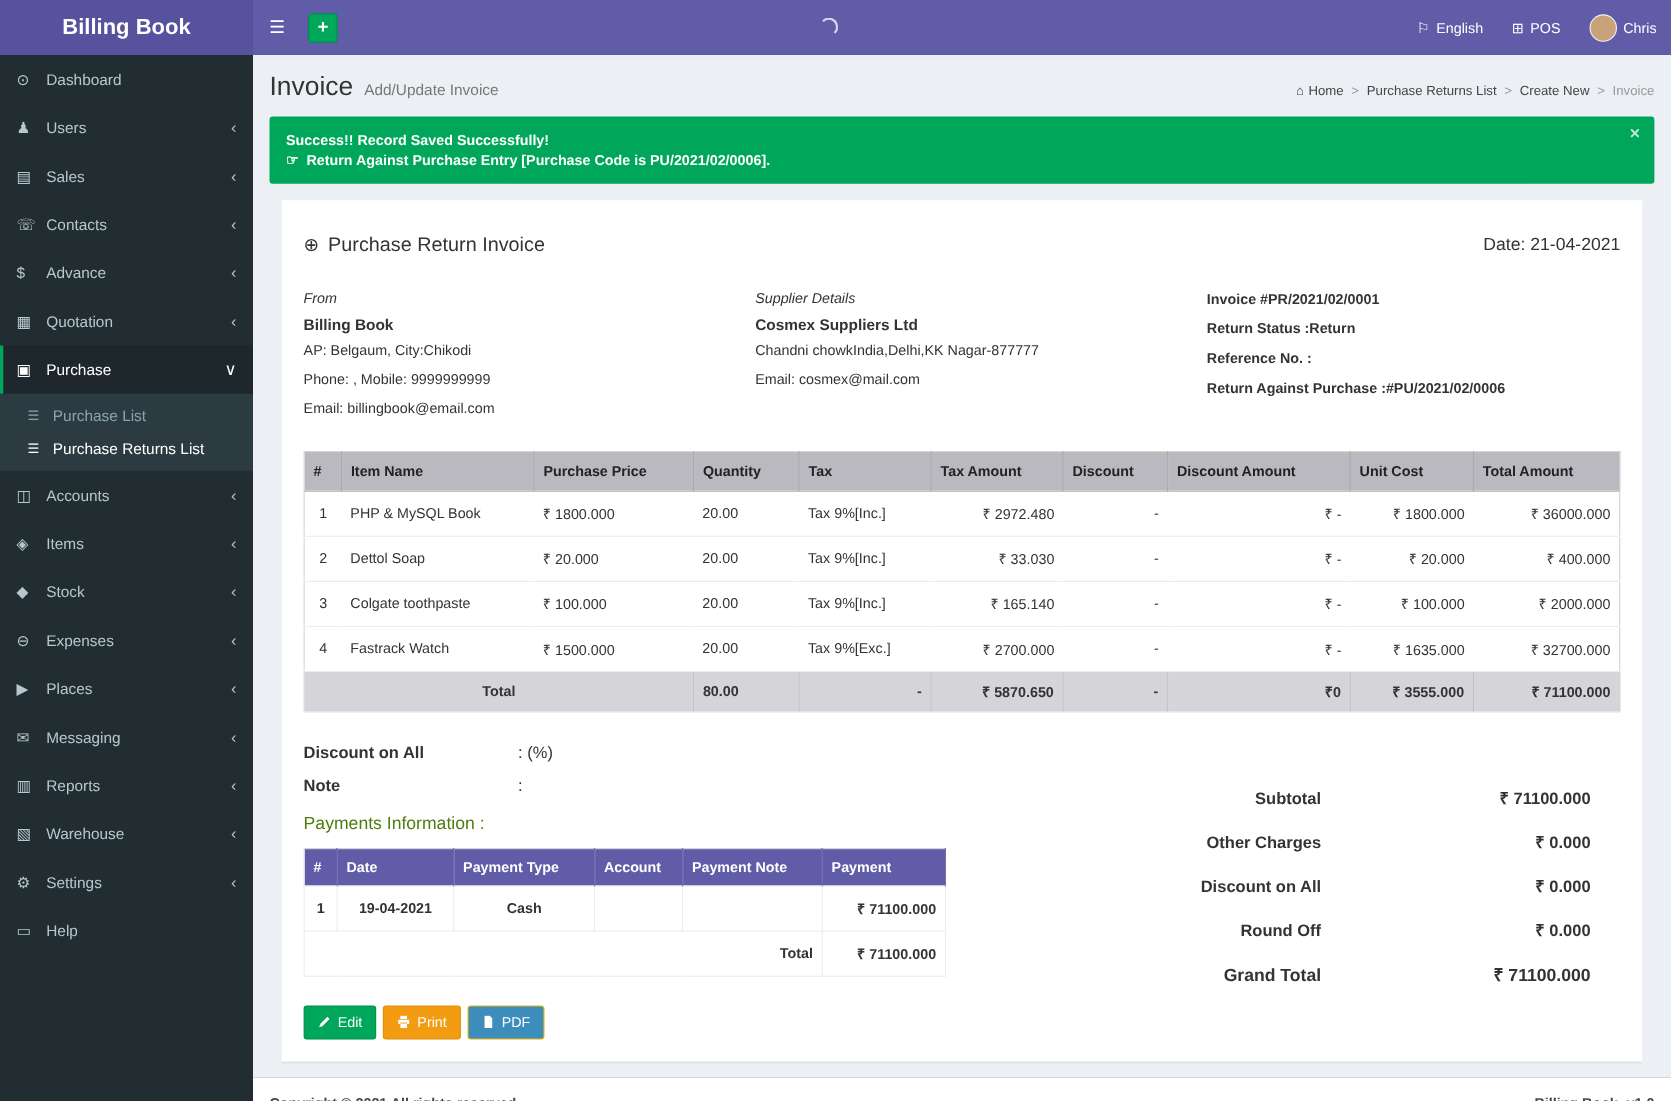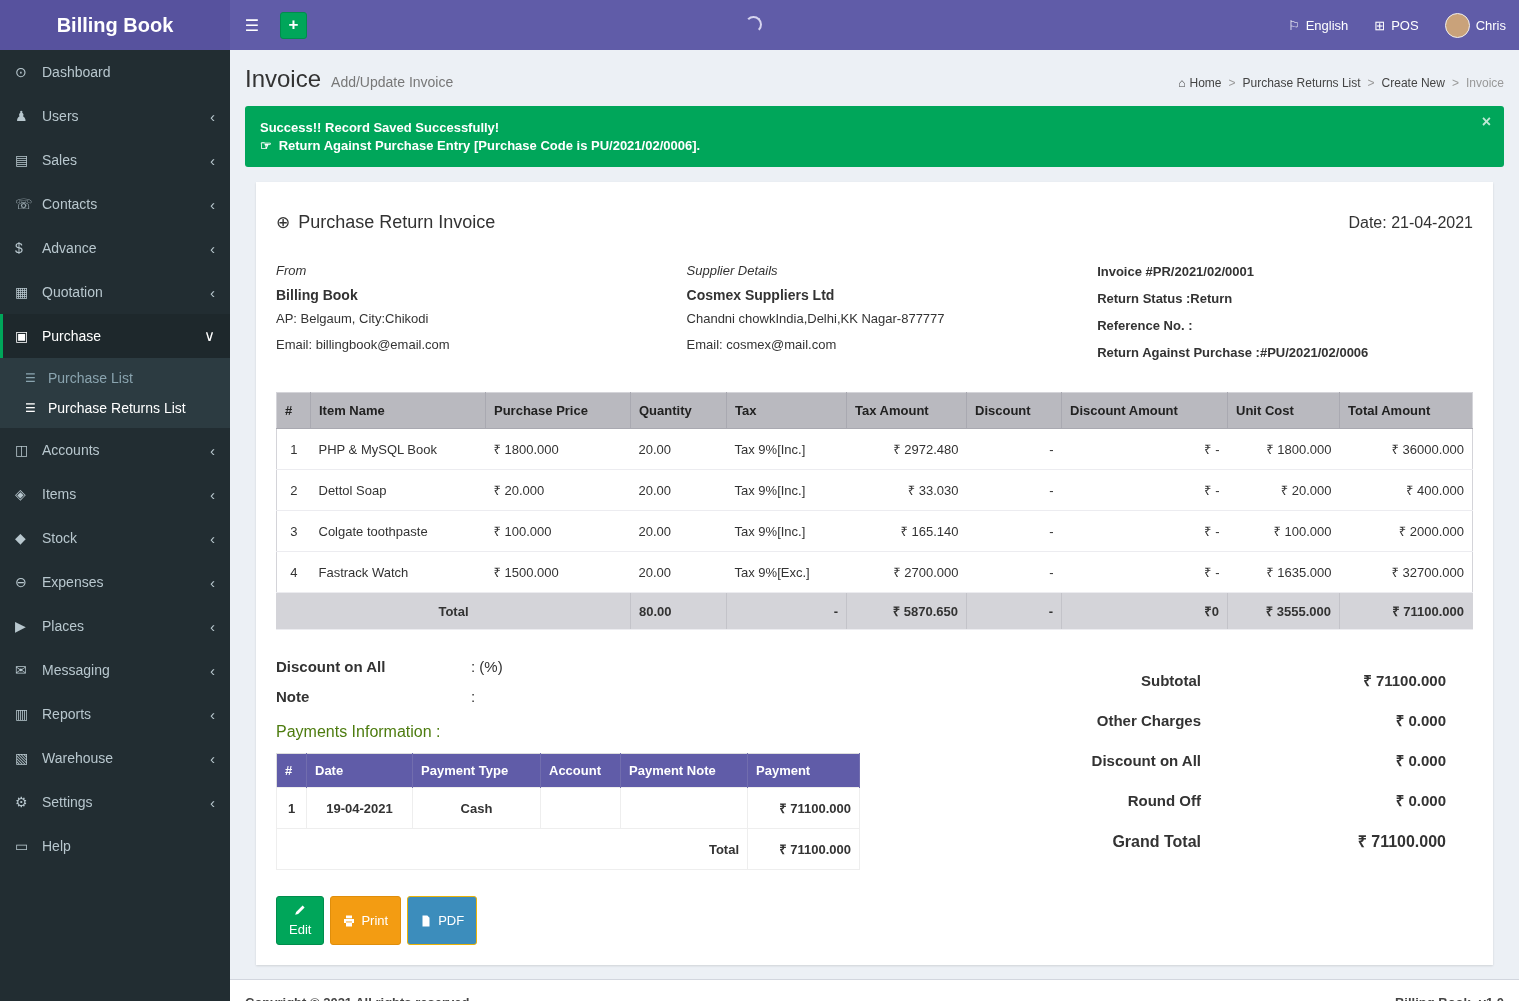--- a/index.html
+++ b/index.html
@@ -63,34 +63,34 @@
 
   table { border-collapse: collapse; }
   .items-table { width: 100%; margin-top: 22px; table-layout: fixed; font-size: 13px; border: 1px solid #d4d4d9; }
   .items-table th { background: #b9b9bf; color: #222; text-align: left; padding: 10px 8px; border-right: 1px solid #a9a9b1; border-bottom: 1px solid #a9a9b1; font-size: 13px; }
   .items-table th:last-child { border-right: none; }
   .items-table td { padding: 11px 8px; border-bottom: 1px solid #ececf0; background: #fff; }
   .items-table .total-row td { background: #d4d4d9; font-weight: bold; border-right: 1px solid #c3c3c9; padding: 9px 8px; }
   .items-table .total-row td:last-child { border-right: none; }
   .c { text-align: center; } .r { text-align: right; } .b { font-weight: bold; }
 
-  .lower { display: flex; margin-top: 28px; }
+  .lower { display: flex; margin-top: 28px; align-items: center; }
   .lower-left { flex: 1; }
   .lower-right { width: 450px; margin-left: auto; padding-right: 27px; padding-top: 12px; }
 
   .kv { display: flex; margin-bottom: 13px; font-size: 15px; }
   .kv .k { width: 195px; font-weight: bold; }
   .pay-heading { color: #4d7c0f; font-size: 16px; font-weight: normal; margin: 18px 0 12px; }
   .pay-table { width: 583px; table-layout: fixed; font-size: 13px; border: 1px solid #ddd; }
   .pay-table th { background: #605ca8; color: #fff; text-align: left; padding: 9px 8px; border-right: 1px solid #716dae; font-size: 13px; }
   .pay-table td { padding: 11px 8px; border: 1px solid #eee; }
 
   .btn-row { display: flex; gap: 6px; margin-top: 26px; }
   .btn { display: inline-flex; align-items: center; gap: 6px; color: #fff; font-size: 13px; padding: 7px 12px; border-radius: 3px; cursor: pointer; font-family: inherit; }
-  .btn.green { background: #00a65a; border: 1px solid #008d4c; flex-direction: column; }
+  .btn.green { background: #00a65a; border: 1px solid #008d4c; }
   .btn.orange { background: #f39c12; border: 1px solid #e08e0b; }
   .btn.blue { background: #3c8dbc; border: 1px solid #eab308; }
 
   .summary-row { display: flex; margin-bottom: 20px; align-items: baseline; }
   .s-label { flex: 1; text-align: right; font-weight: bold; font-size: 15px; }
   .s-value { width: 245px; text-align: right; font-weight: bold; font-size: 15px; }
   .summary-row:last-child .s-label { font-size: 16px; }
   .summary-row:last-child .s-value { font-size: 16px; }
 
   .main-footer { margin-left: 230px; background: #fff; border-top: 1px solid #d2d6de; padding: 15px; font-size: 13px; font-weight: bold; color: #444; display: flex; }
@@ -281,20 +281,21 @@
         <span>Purchase Return Invoice</span>
       </div>
       <span class="card-date">Date: 21-04-2021</span>
     </div>
 
     <div class="info-row">
       <div class="info-col">
         <div class="hd">From</div>
         <div class="co">Billing Book</div>
         <div class="ln">AP: Belgaum, City:Chikodi</div>
+        <div class="ln">Phone: , Mobile: 9999999999</div>
         <div class="ln">Email: billingbook@email.com</div>
       </div>
       <div class="info-col">
         <div class="hd">Supplier Details</div>
         <div class="co">Cosmex Suppliers Ltd</div>
         <div class="ln">Chandni chowkIndia,Delhi,KK Nagar-877777</div>
         <div class="ln">Email: cosmex@mail.com</div>
       </div>
       <div class="info-col meta">
         <div>Invoice #PR/2021/02/0001</div>

